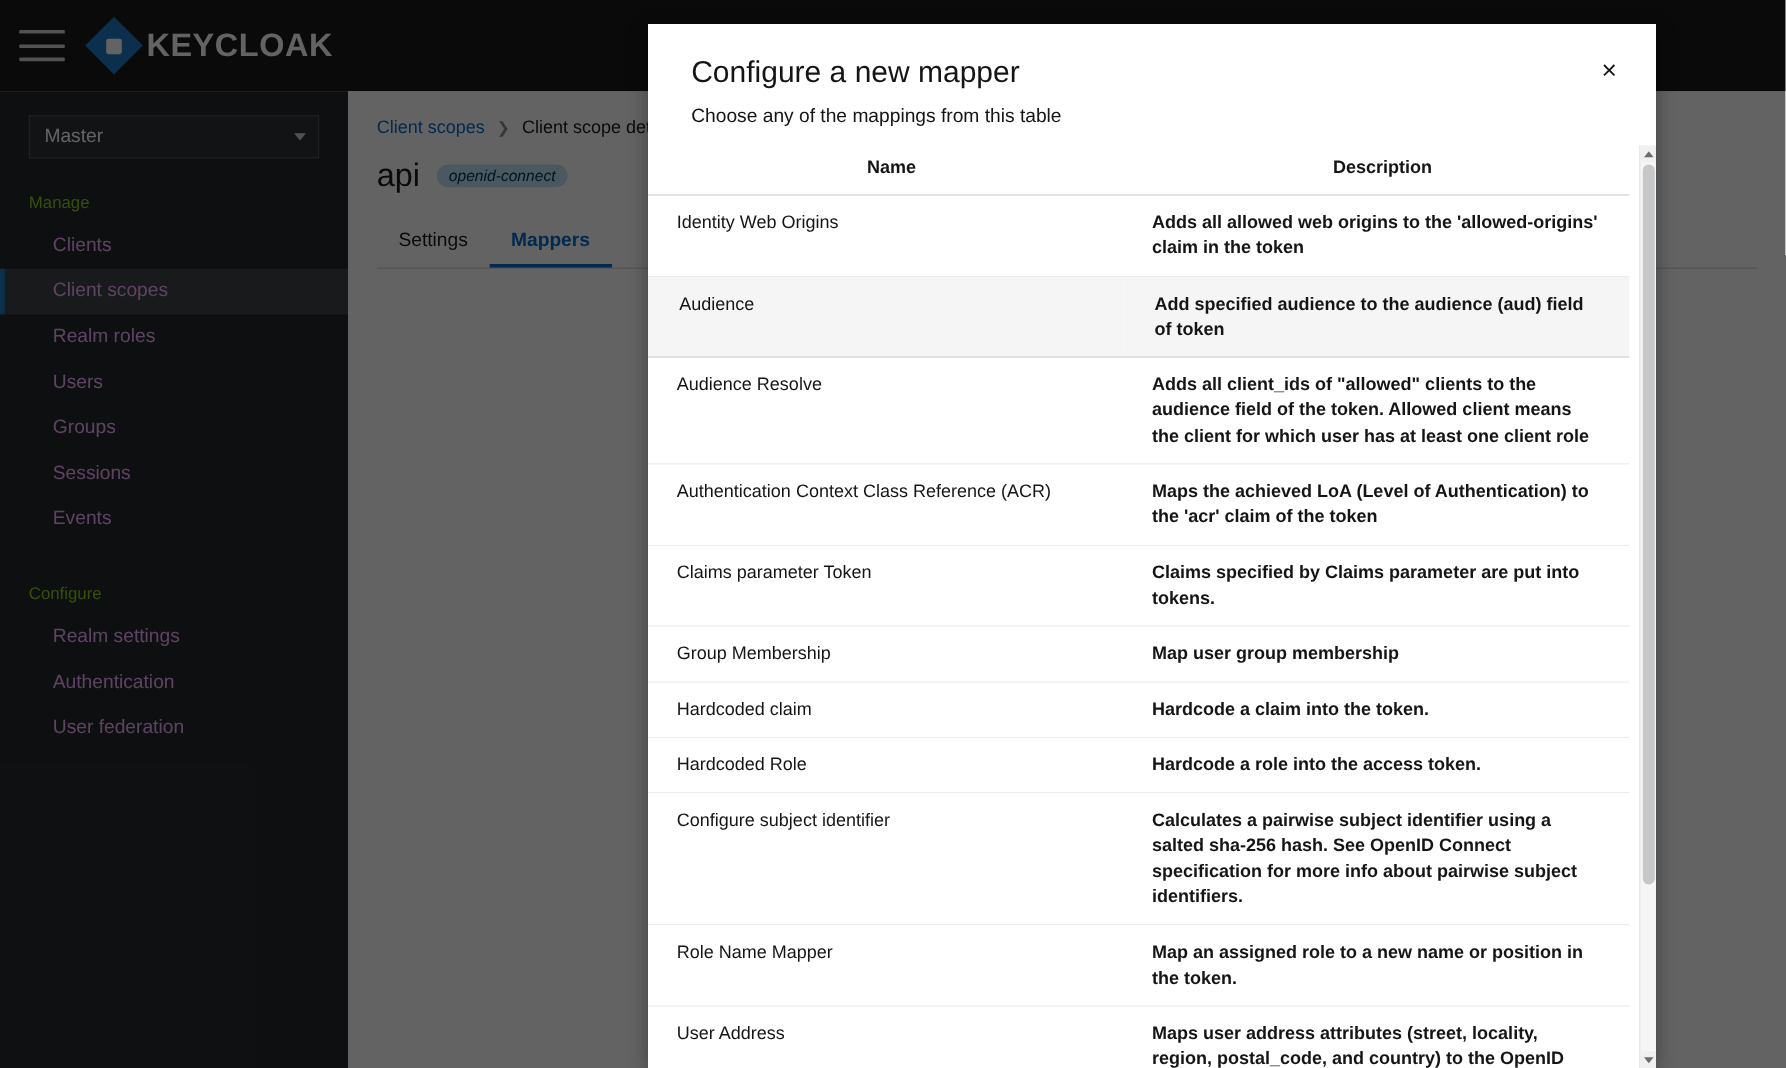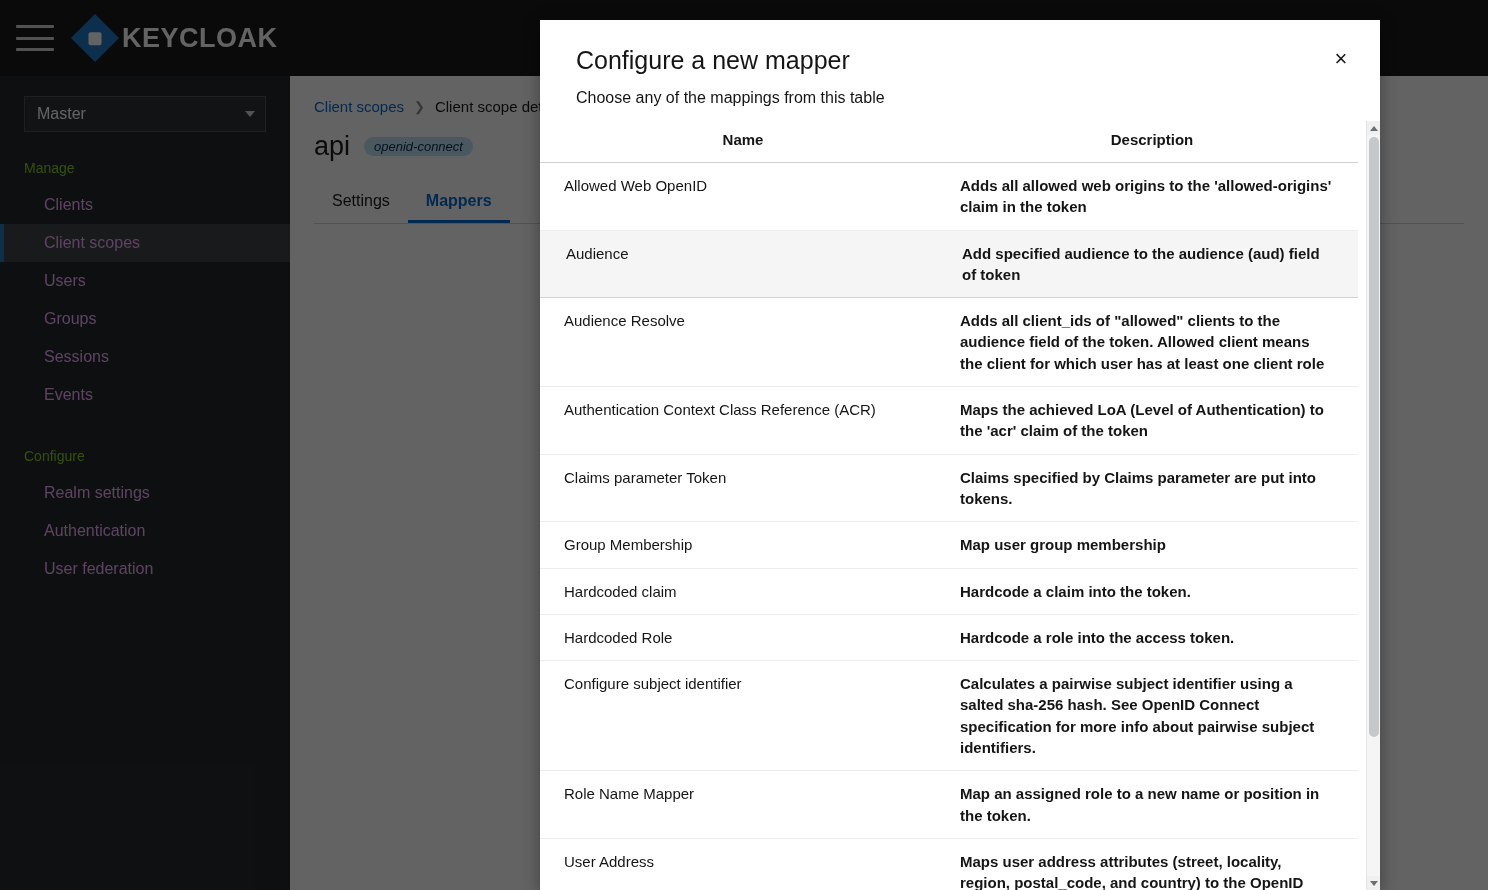--- a/index.html
+++ b/index.html
@@ -259,20 +259,21 @@
 
   <div class="sidebar">
     <div class="realm-select">
       <span>Master</span>
       <span class="caret"></span>
     </div>
 
     <div class="nav-group-title">Manage</div>
     <div class="nav-item">Clients</div>
     <div class="nav-item active">Client scopes</div>
+    <div class="nav-item">Realm roles</div>
     <div class="nav-item">Users</div>
     <div class="nav-item">Groups</div>
     <div class="nav-item">Sessions</div>
     <div class="nav-item">Events</div>
 
     <div class="nav-spacer"></div>
 
     <div class="nav-group-title">Configure</div>
     <div class="nav-item">Realm settings</div>
     <div class="nav-item">Authentication</div>
@@ -312,21 +313,21 @@
       <div class="table-scroll">
         <table class="mappers">
           <thead>
             <tr>
               <th class="col-name">Name</th>
               <th>Description</th>
             </tr>
           </thead>
           <tbody id="mapper-rows">
               <tr>
-                <td class="col-name">Allowed Web OpenID</td>
+                <td class="col-name">Identity Web Origins</td>
                 <td class="desc">Adds all allowed web origins to the 'allowed-origins' claim in the token</td>
               </tr>
               <tr class="row-hover">
                 <td class="col-name">Audience</td>
                 <td class="desc">Add specified audience to the audience (aud) field of token</td>
               </tr>
               <tr>
                 <td class="col-name">Audience Resolve</td>
                 <td class="desc">Adds all client_ids of "allowed" clients to the audience field of the token. Allowed client means the client for which user has at least one client role</td>
               </tr>

